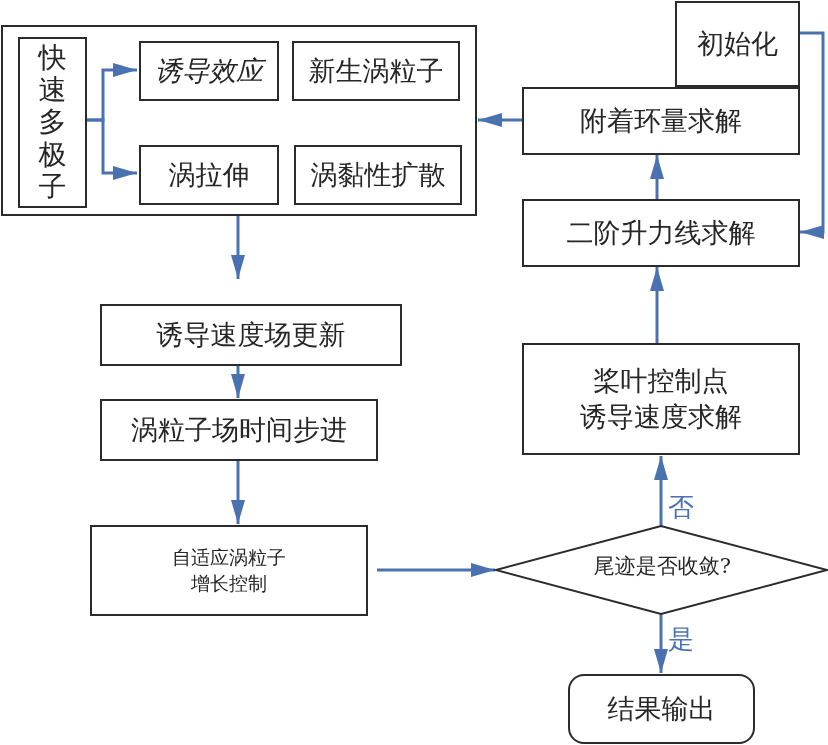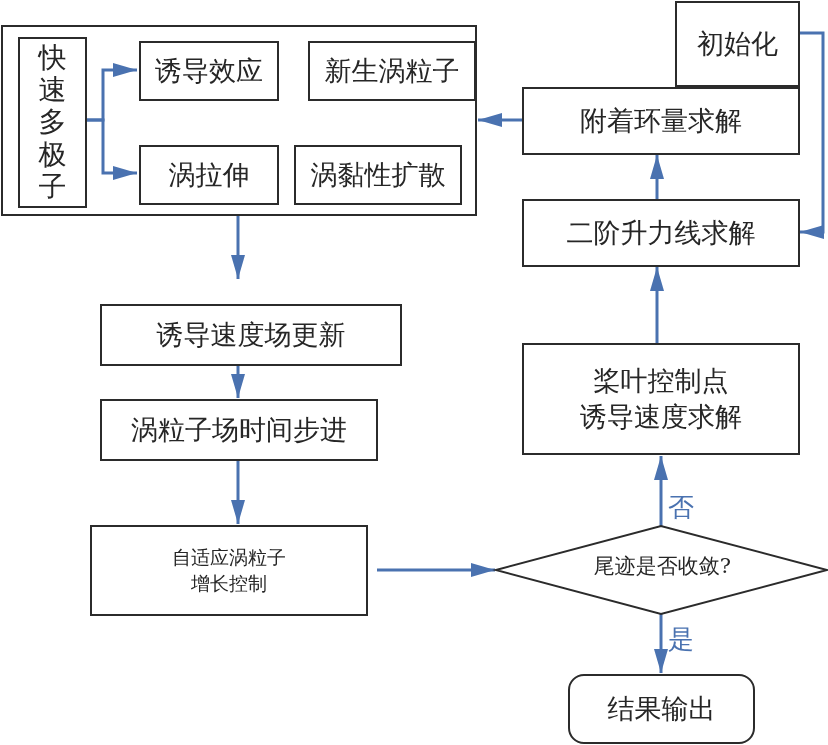--- a/index.html
+++ b/index.html
@@ -57,24 +57,24 @@
 <div class="outer" style="left:1px;top:25px;width:476px;height:191px;"></div>
 
 <div class="box vert" style="left:18px;top:37px;width:69px;height:171px;">
   <span>快</span>
   <span>速</span>
   <span>多</span>
   <span>极</span>
   <span>子</span>
 </div>
 
-<div class="box" style="left:139px;top:41px;width:140px;height:60px;">
+<div class="box" style="left:139px;top:41px;width:140px;height:60px;font-style:italic;">
   <span>诱导效应</span>
 </div>
-<div class="box" style="left:308px;top:41px;width:168px;height:60px;">
+<div class="box" style="left:292px;top:41px;width:168px;height:60px;">
   <span>新生涡粒子</span>
 </div>
 <div class="box" style="left:139px;top:145px;width:140px;height:60px;">
   <span>涡拉伸</span>
 </div>
 <div class="box" style="left:294px;top:145px;width:168px;height:60px;">
   <span>涡黏性扩散</span>
 </div>
 
 <div class="box" style="left:100px;top:280px;width:302px;height:62px;margin-top:24px;">

